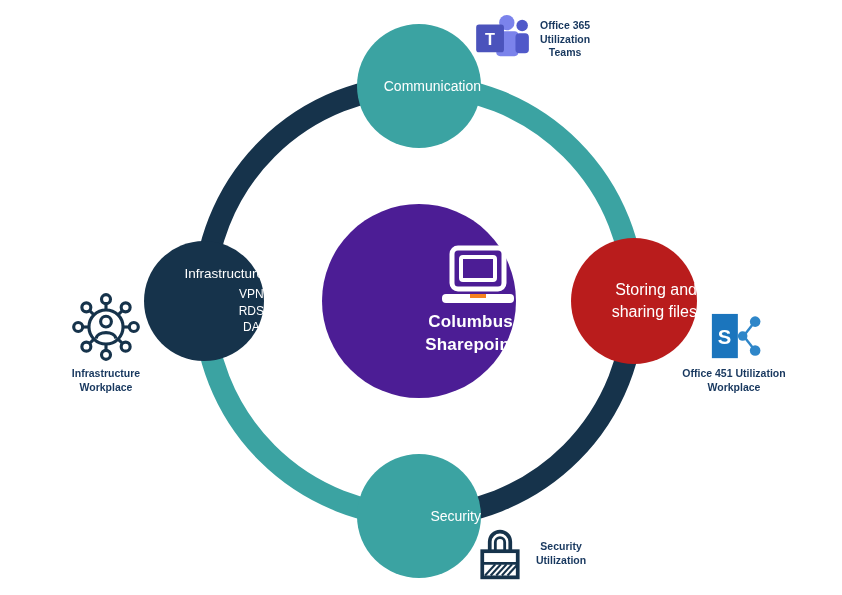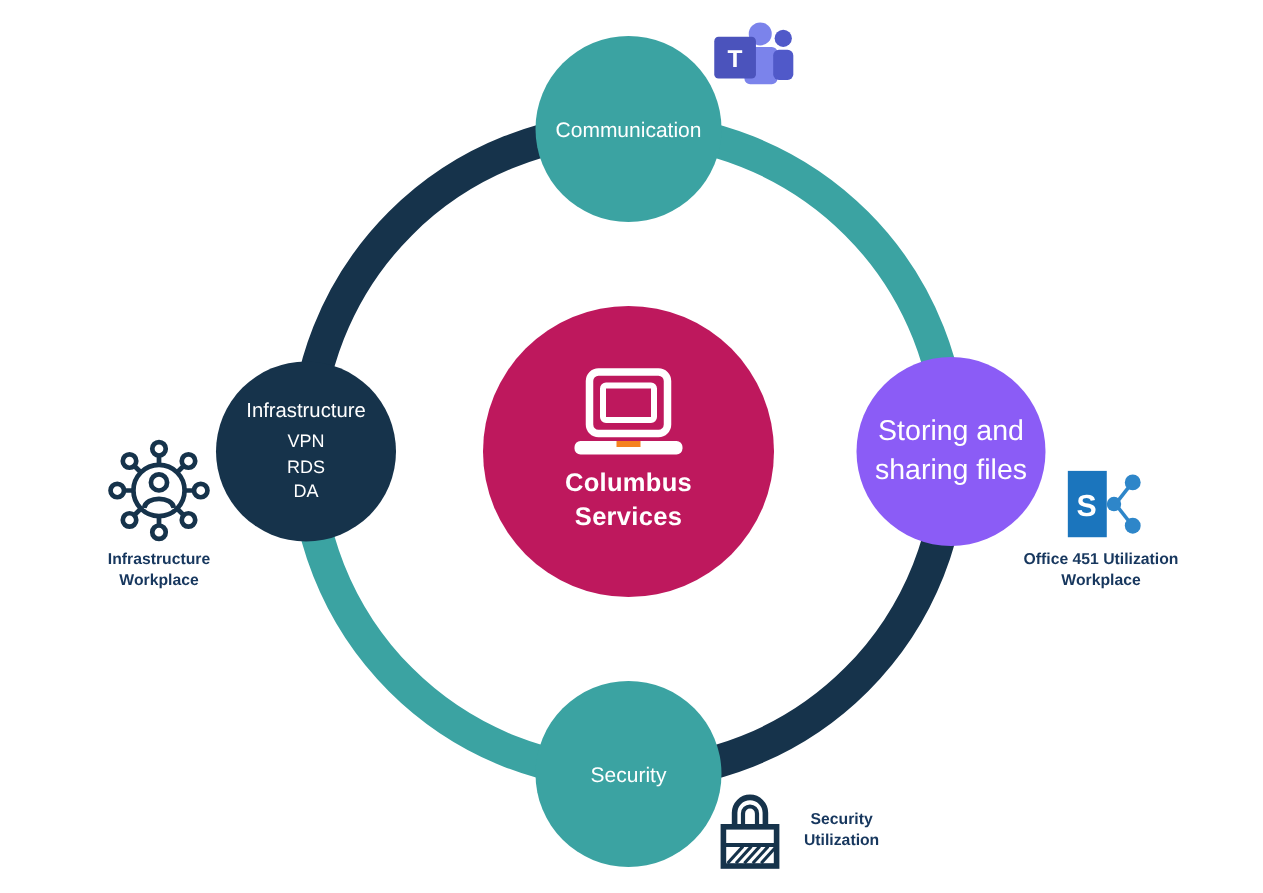--- a/index.html
+++ b/index.html
@@ -14,32 +14,32 @@
   .ring-svg { position: absolute; left: 0; top: 0; }
   .arc { fill: none; stroke-width: 22px; }
   .arc.navy { stroke: #16334B; }
   .arc.teal { stroke: #3BA3A2; }
 
   .circle {
     position: absolute;
     border-radius: 50%;
     display: flex;
     flex-direction: column;
-    align-items: center;
+    align-items: flex-end;
     justify-content: center;
     text-align: center;
     color: #ffffff;
   }
   .center-circle {
     left: 322px; top: 204px; width: 194px; height: 194px;
-    background: #be185d;
+    background: #4c1d95;
   }
   .center-title { font-size: 17px; font-weight: 600; line-height: 1.35; margin-top: 6px; letter-spacing: 0.2px; }
   .node-top    { left: 357px; top: 24px;  width: 124px; height: 124px; background: #3BA3A2; font-size: 14px; }
-  .node-right  { left: 571px; top: 238px; width: 126px; height: 126px; background: #8b5cf6; font-size: 19px; line-height: 1.35; }
+  .node-right  { left: 571px; top: 238px; width: 126px; height: 126px; background: #b91c1c; font-size: 16px; line-height: 1.35; }
   .node-bottom { left: 357px; top: 454px; width: 124px; height: 124px; background: #3BA3A2; font-size: 14px; }
   .node-left   { left: 144px; top: 241px; width: 120px; height: 120px; background: #16334B; font-size: 13.5px; }
   .node-left .sub-items { font-size: 12px; line-height: 1.4; margin-top: 5px; font-weight: 400; }
 
   .annotation-label {
     color: #17375E;
     font-weight: 700;
     font-size: 10.5px;
     line-height: 1.3;
     text-align: center;
@@ -66,21 +66,21 @@
 
   <div class="circle center-circle">
     <svg width="76" height="60" viewBox="0 0 76 60">
       <rect x="12" y="3" width="52" height="41" rx="6" fill="none" stroke="#ffffff" stroke-width="5"></rect>
       <rect x="21" y="12" width="34" height="23" rx="2" fill="none" stroke="#ffffff" stroke-width="4"></rect>
       <rect x="2" y="49" width="72" height="9" rx="4" fill="#ffffff"></rect>
       <rect x="30" y="49" width="16" height="4" fill="#F5821F"></rect>
     </svg>
     <div class="center-title">
       <div>Columbus</div>
-      <div>Services</div>
+      <div>Sharepoint</div>
     </div>
   </div>
 
   <div class="circle node-top">
     <span>Communication</span>
   </div>
 
   <div class="circle node-right">
     <span>Storing and</span>
     <span>sharing files</span>
@@ -101,20 +101,25 @@
 
   <div class="group teams-group">
     <svg width="54" height="46" viewBox="0 0 56 48">
       <circle cx="32" cy="9" r="8" fill="#7B83EB"></circle>
       <rect x="21" y="18" width="23" height="26" rx="4" fill="#7B83EB"></rect>
       <circle cx="48" cy="12" r="6" fill="#5059C9"></circle>
       <rect x="41" y="20" width="14" height="21" rx="4" fill="#5059C9"></rect>
       <rect x="0" y="11" width="29" height="29" rx="3" fill="#4B53BC"></rect>
       <text x="14.5" y="32" fill="#ffffff" font-size="17" font-weight="bold" text-anchor="middle" font-family="Liberation Sans, sans-serif">T</text>
     </svg>
+    <div class="annotation-label">
+      <div>Office 365</div>
+      <div>Utilization</div>
+      <div>Teams</div>
+    </div>
   </div>
 
   <div class="group sharepoint-group">
     <svg width="60" height="50" viewBox="0 0 62 52">
       <rect x="8" y="2" width="27" height="46" fill="#1B75BD"></rect>
       <text x="21" y="33" fill="#ffffff" font-size="21" font-weight="bold" text-anchor="middle" font-family="Liberation Sans, sans-serif">S</text>
       <line x1="41" y1="25" x2="52" y2="11" stroke="#2E86C9" stroke-width="2.5"></line>
       <line x1="41" y1="25" x2="52" y2="39" stroke="#2E86C9" stroke-width="2.5"></line>
       <circle cx="53" cy="10" r="5.5" fill="#2E86C9"></circle>
       <circle cx="53" cy="40" r="5.5" fill="#2E86C9"></circle>

